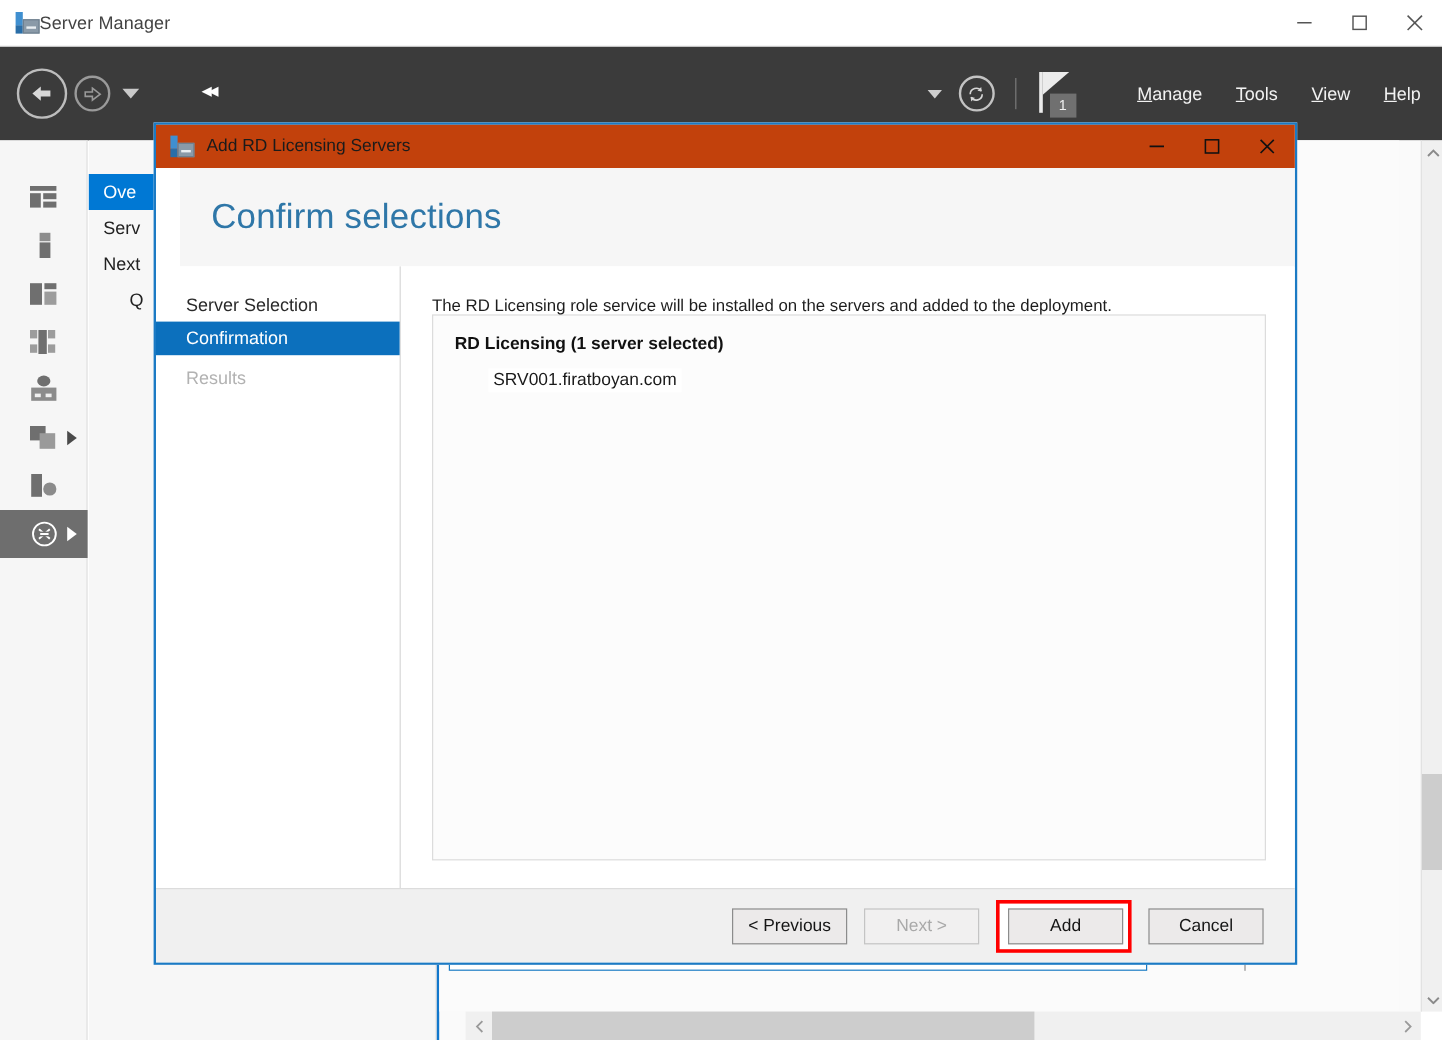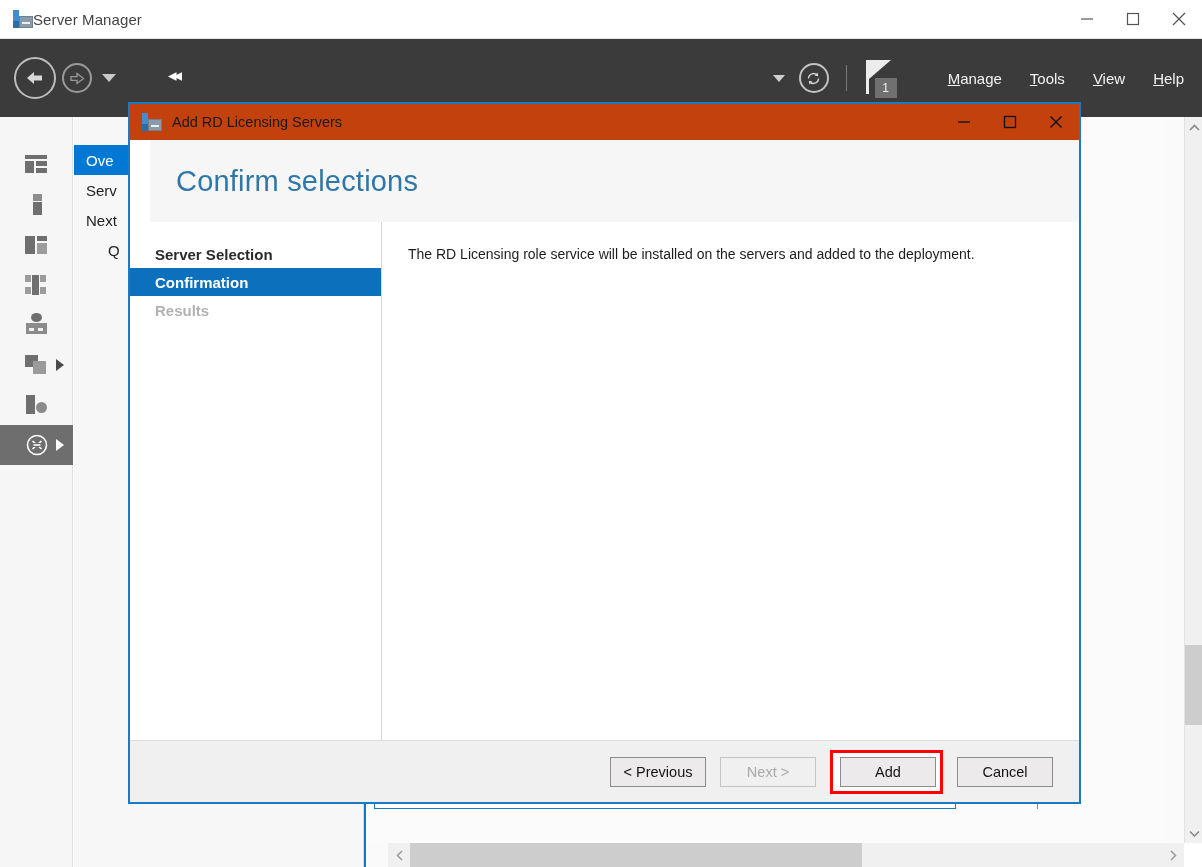--- a/index.html
+++ b/index.html
@@ -197,28 +197,28 @@
     height: 82px; background: #f6f6f6; display: flex; align-items: center; margin-left: 20px;
   }
   .dlg-heading {
     margin-left: 26px; font-size: 29px; font-weight: 300; color: #2f77a8; letter-spacing: .2px;
   }
   .dlg-body {
     position: absolute; left: 0; top: 118px; right: 0; bottom: 62px;
     background: #ffffff; display: flex;
   }
   .steps {
-    width: 252px; padding-top: 18px; border-right: 1px solid #d8d8d8; font-weight: bold;
+    width: 204px; padding-top: 18px; border-right: 1px solid #d8d8d8;
   }
   .step {
     height: 28px; display: flex; align-items: center;
     padding-left: 25px; font-size: 15px; color: #2a2a2a;
   }
   .step.active { background: #0c70bd; color: #ffffff; }
-  .step.disabled { color: #b2b2b2; }
+  .step.disabled { color: #b2b2b2; align-items: flex-end; }
   .pane {
     flex: 1; padding: 24px 24px 0 26px;
   }
   .pane-desc { font-size: 14px; color: #1d1d1d; }
   .pane-box {
     border: 1px solid #dcdcdc; background: #fcfcfc;
     height: 455px; padding: 16px 18px;
   }
   .grp-title { font-size: 14.5px; font-weight: bold; color: #111; }
   .srv-item {
@@ -481,20 +481,24 @@
         <div class="step active">
           <span>Confirmation</span>
         </div>
         <div class="step disabled">
           <span>Results</span>
         </div>
       </div>
 
       <div class="pane">
         <div class="pane-desc">The RD Licensing role service will be installed on the servers and added to the deployment.</div>
+        <div class="pane-box">
+          <div class="grp-title">RD Licensing  (1 server selected)</div>
+          <div><span class="srv-item">SRV001.firatboyan.com</span></div>
+        </div>
       </div>
     </div>
 
     <div class="dlg-footer">
       <div class="btn">&lt; Previous</div>
       <div class="btn disabled">Next &gt;</div>
       <div class="btn-highlight">
         <div class="btn">Add</div>
       </div>
       <div class="btn">Cancel</div>

